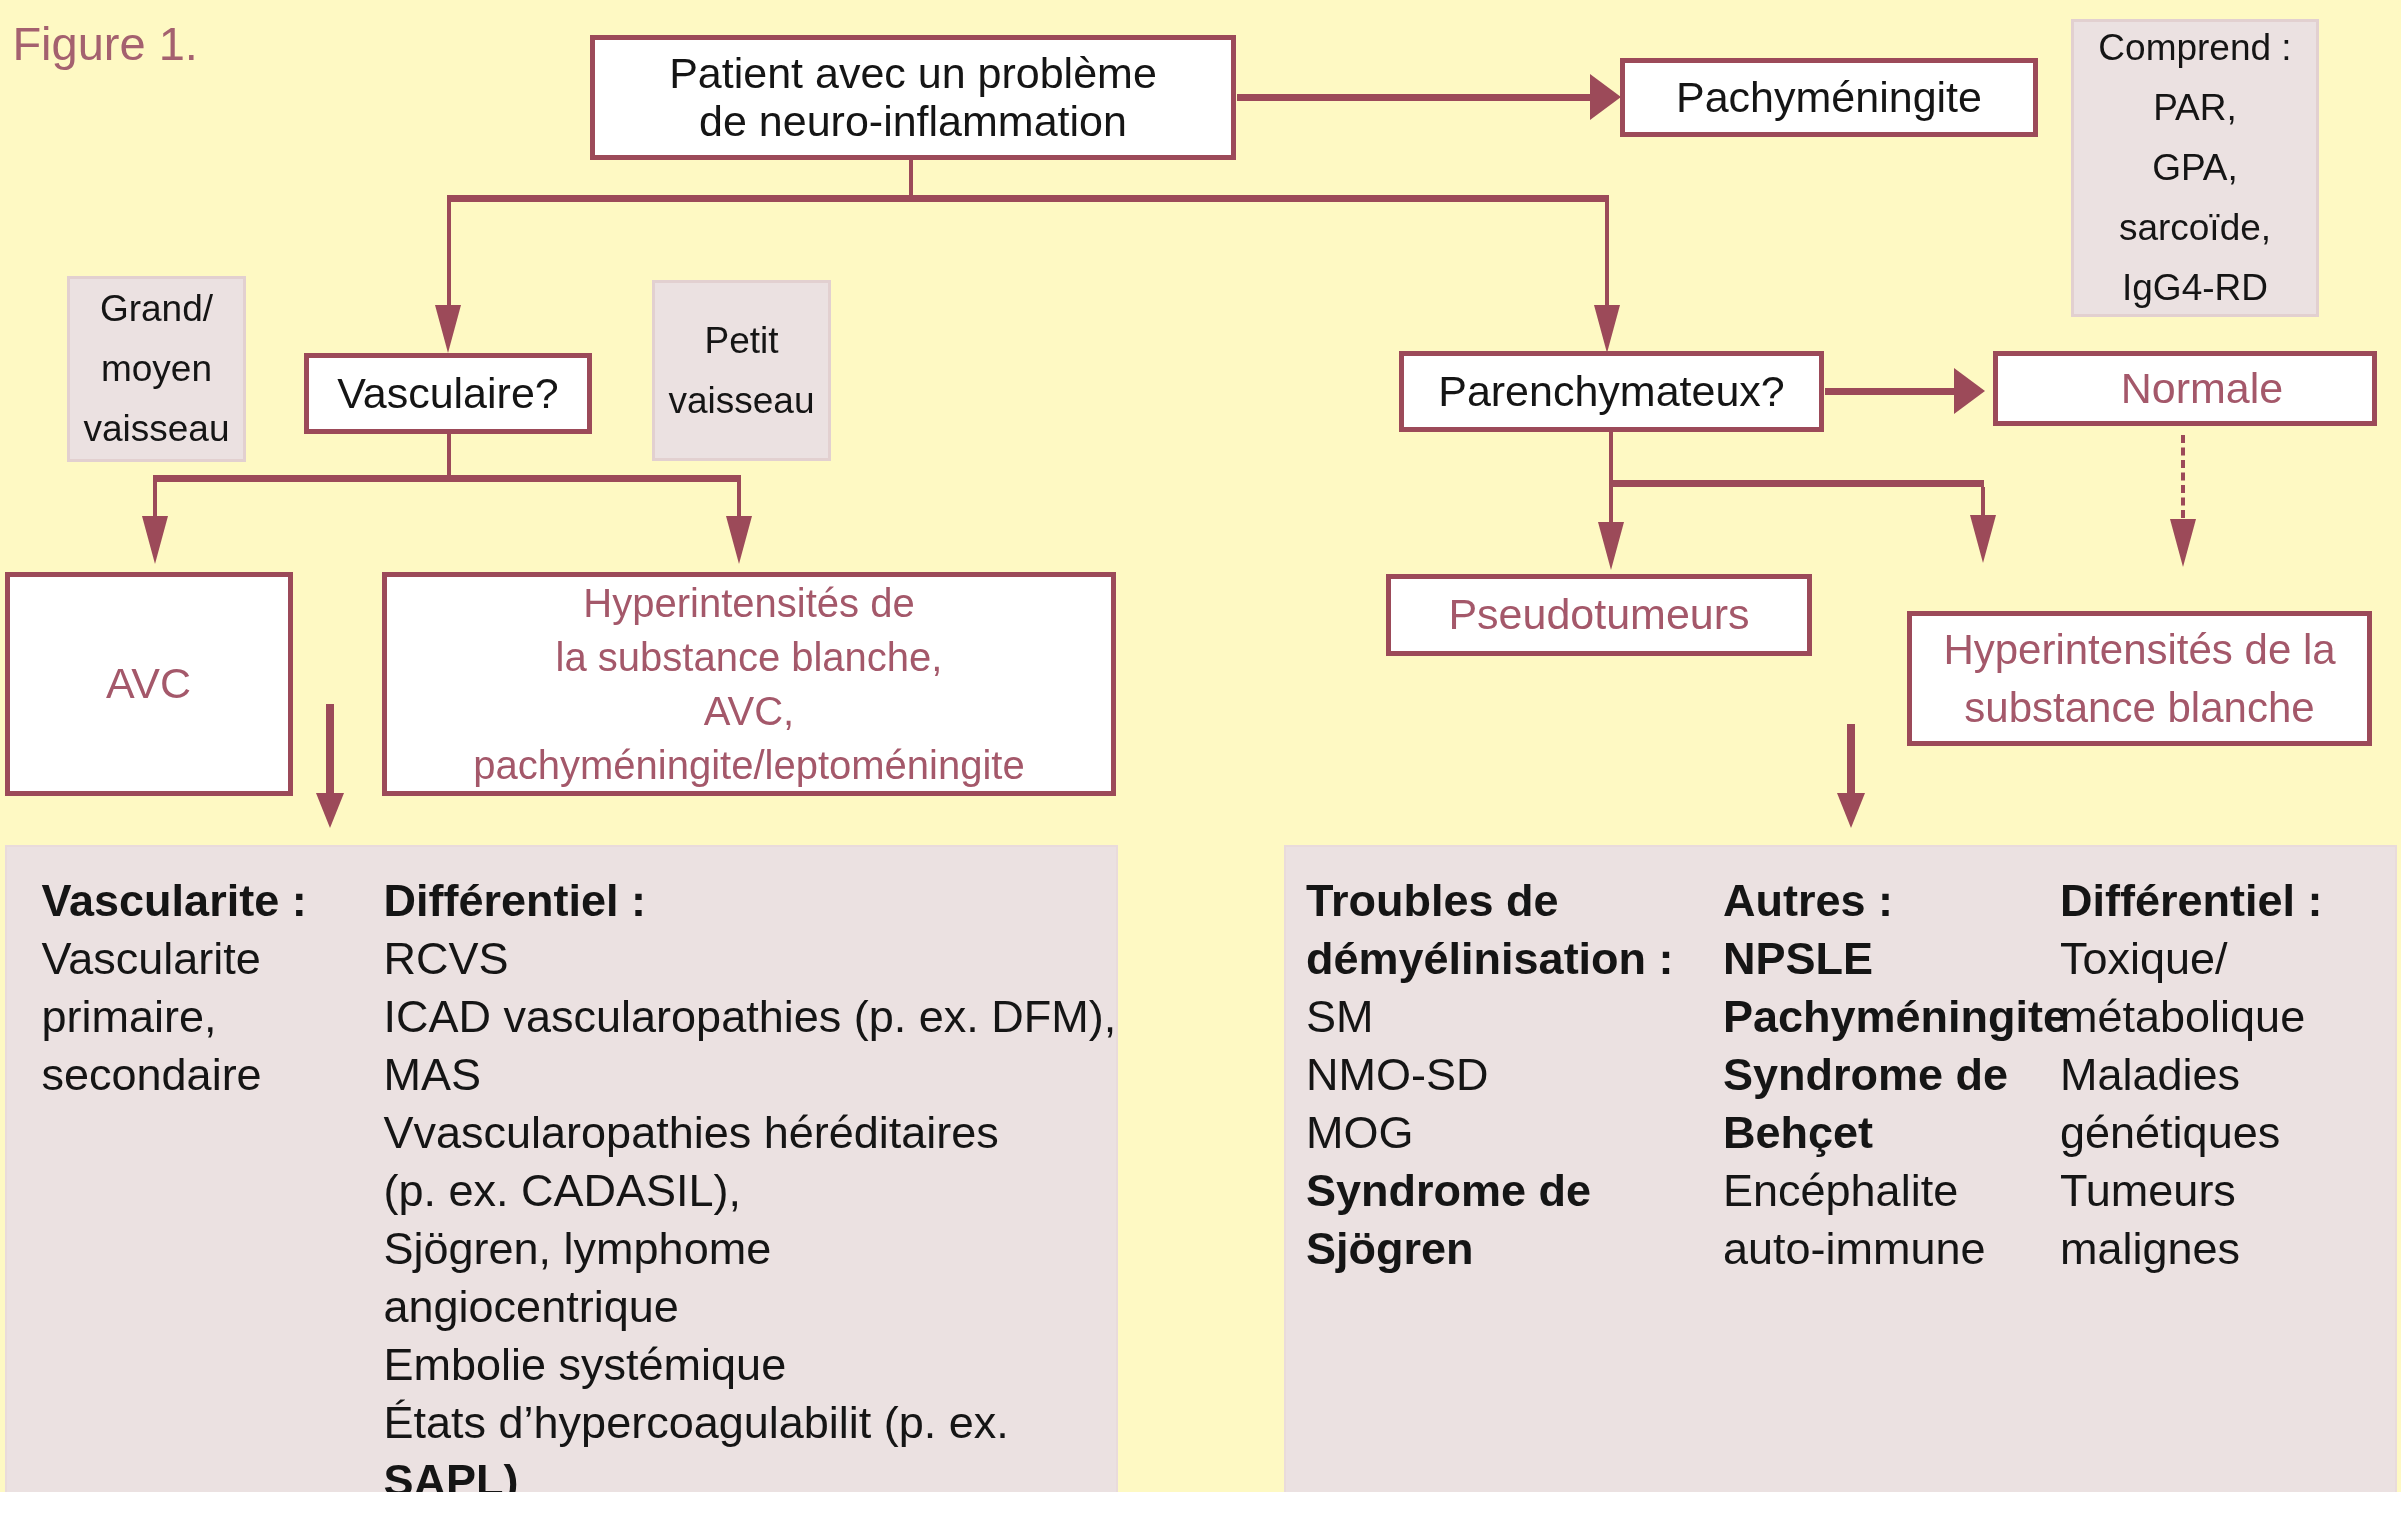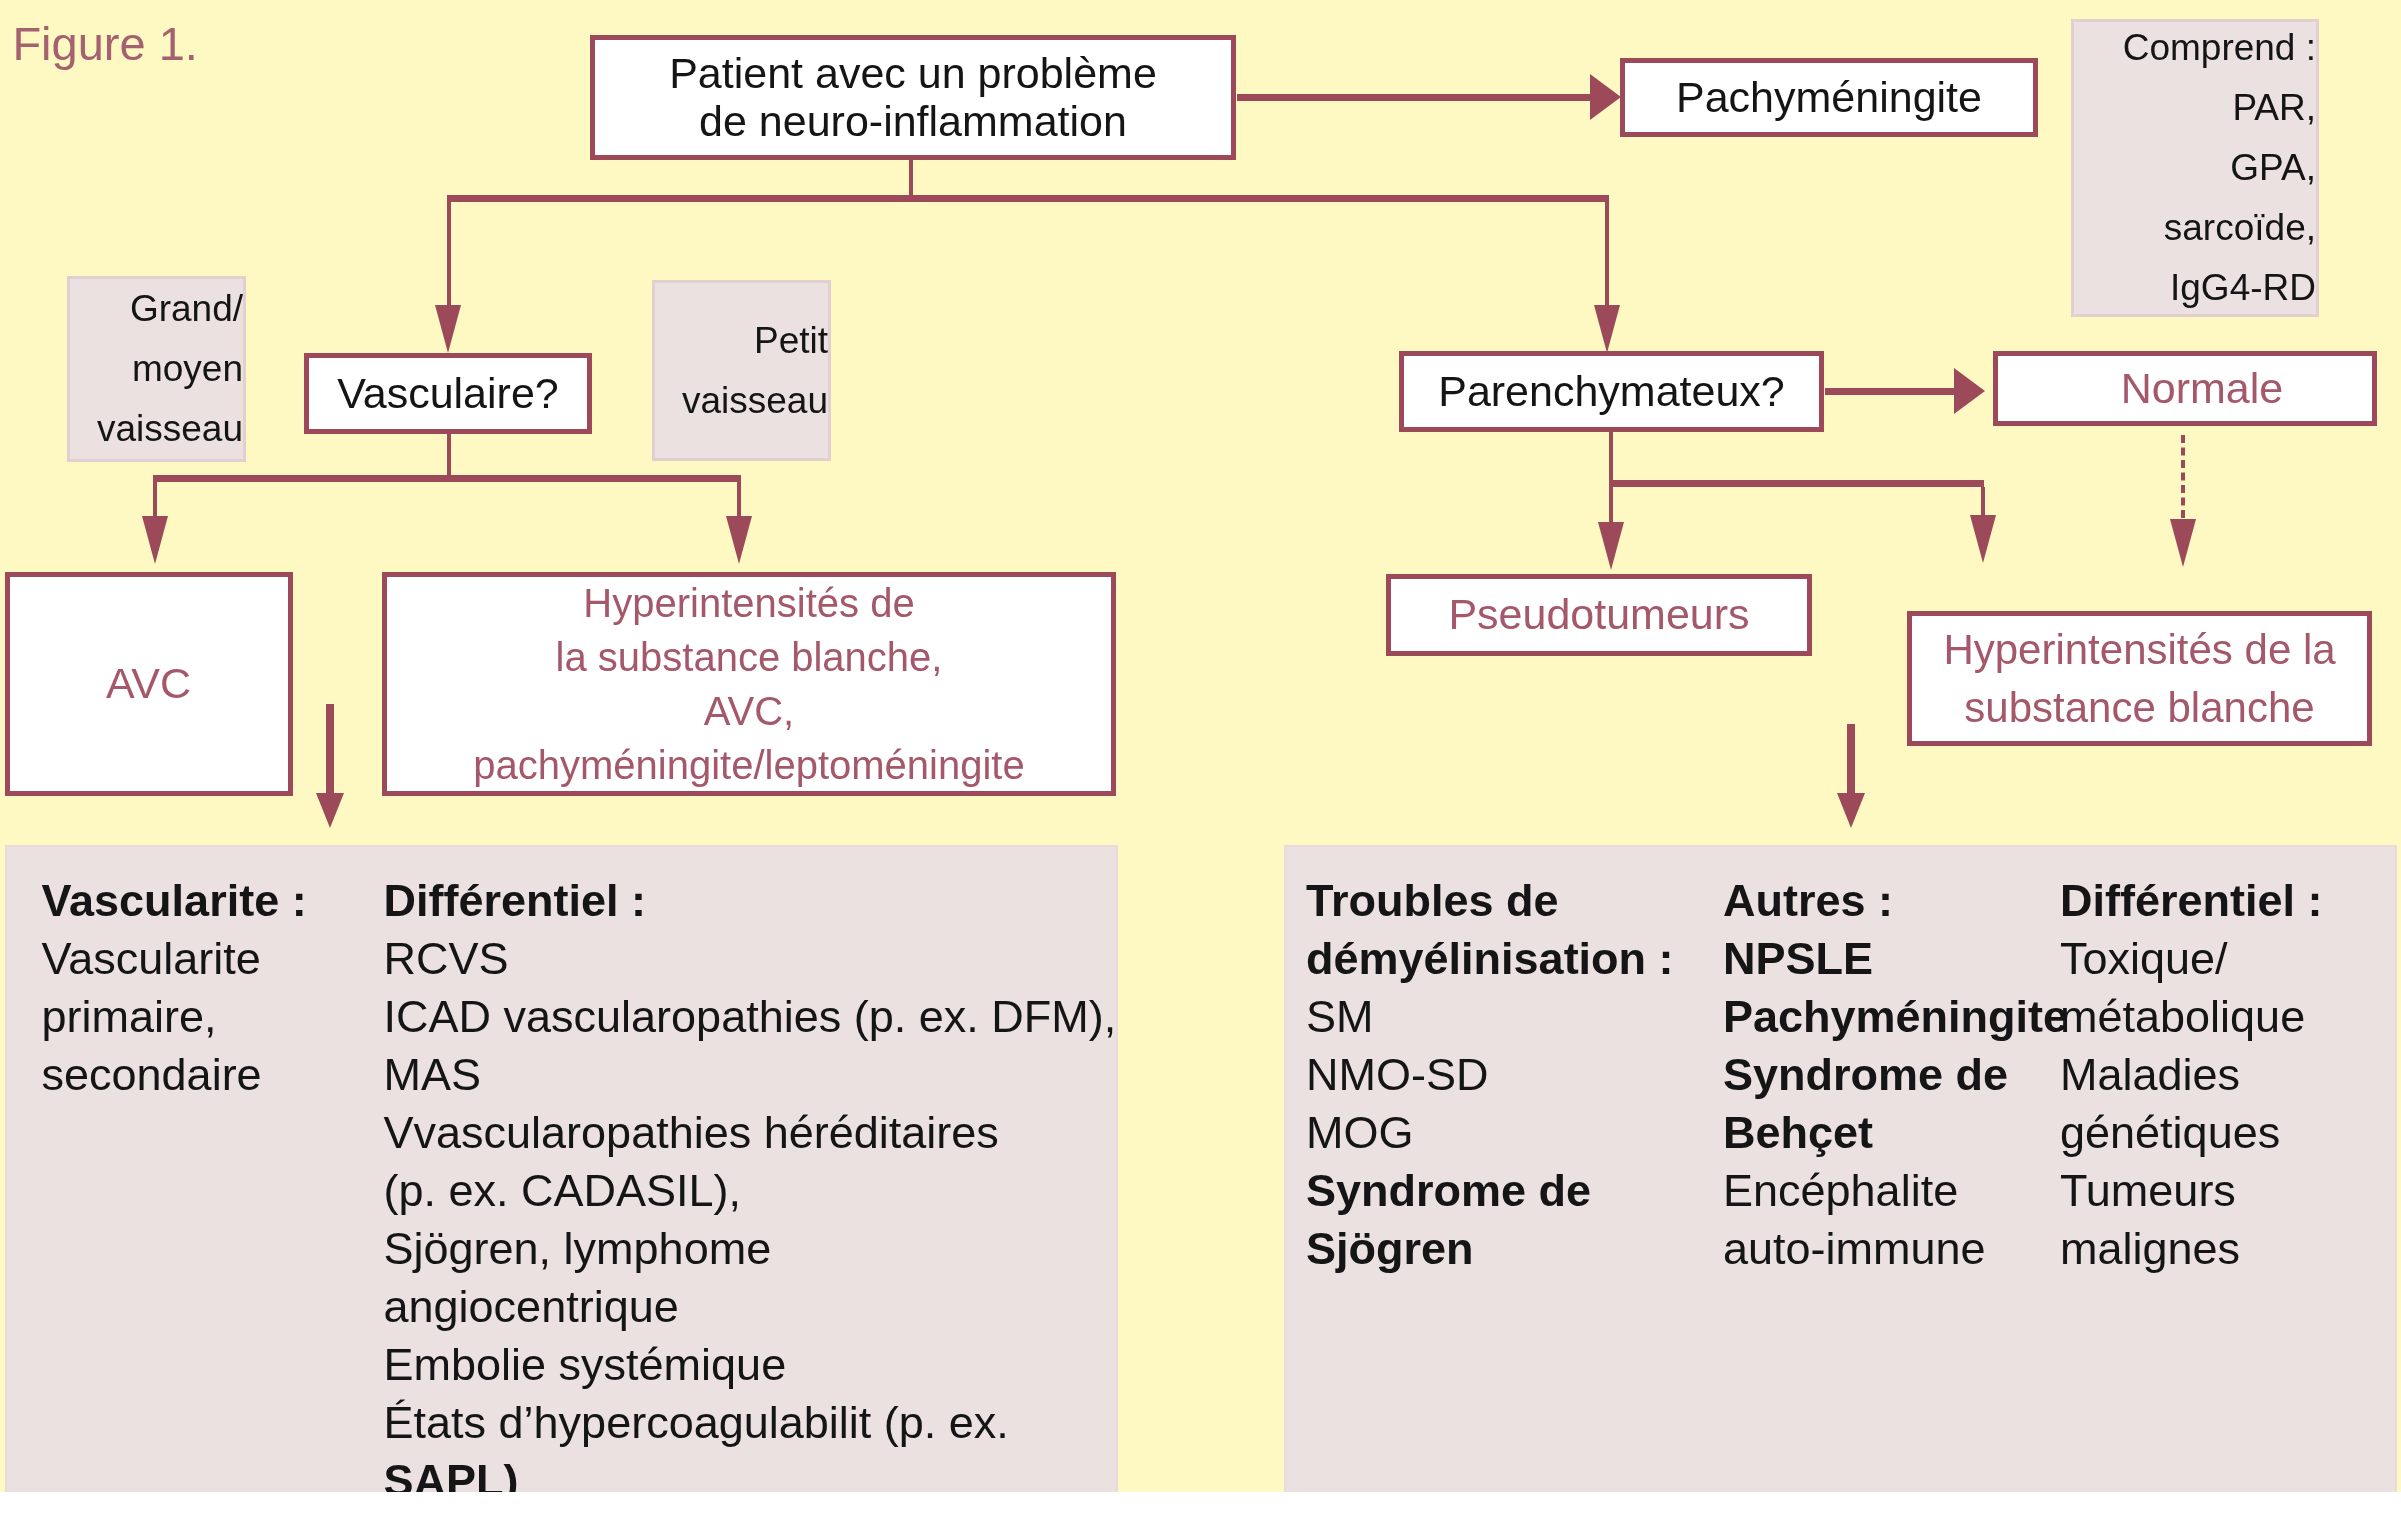--- a/index.html
+++ b/index.html
@@ -11,21 +11,21 @@
     --panel-border:#e9dbdb;
     --black:#151515;
   }
   html,body{margin:0;padding:0;background:#fff;}
   #stage{
     position:relative;width:2401px;height:1492px;background:#fef9c3;overflow:hidden;
     font-family:"Liberation Sans","DejaVu Sans",sans-serif;color:var(--black);
   }
   .box{position:absolute;box-sizing:border-box;display:flex;flex-direction:column;align-items:center;justify-content:center;text-align:center;}
   .bw{background:#fff;border:5px solid var(--maroon);}
-  .bp{background:var(--pink);border:3.4px solid var(--pink-border);align-items:flex-end;}
+  .bp{background:var(--pink);border:3.4px solid var(--pink-border);}
   .blk{color:var(--black);}
   .mar{color:var(--maroon-text);}
   .lbl{font-size:43px;line-height:1.1;white-space:nowrap;}
   .sm{font-size:37px;line-height:60px;white-space:nowrap;}
   .ml{font-size:40px;line-height:54px;white-space:nowrap;}
   .vline,.hline{position:absolute;background:var(--maroon);}
   .ah-d{position:absolute;width:0;height:0;border-left:13px solid transparent;border-right:13px solid transparent;border-top:48px solid var(--maroon);}
   .ah-r{position:absolute;width:0;height:0;border-top:23.6px solid transparent;border-bottom:23.6px solid transparent;border-left:31px solid var(--maroon);}
   .dashv{position:absolute;width:0;border-left:4.5px dashed var(--maroon);}
   .bigshaft{position:absolute;width:7.9px;background:var(--maroon);}

